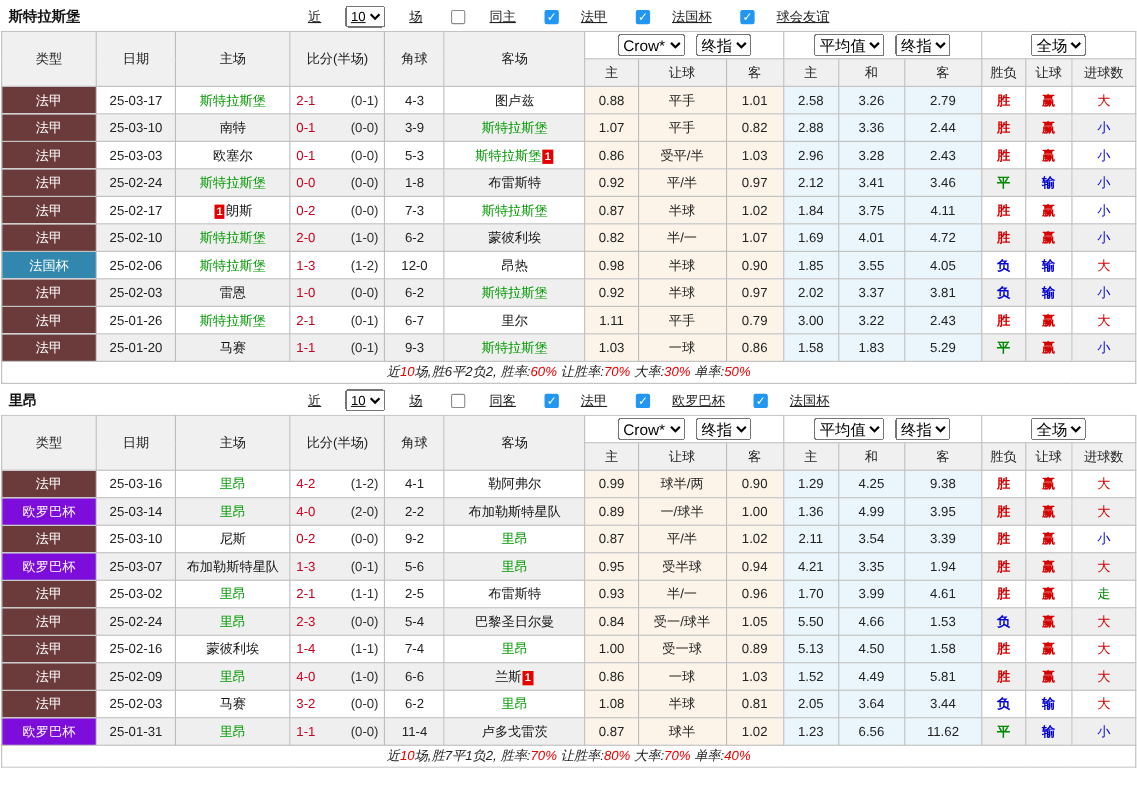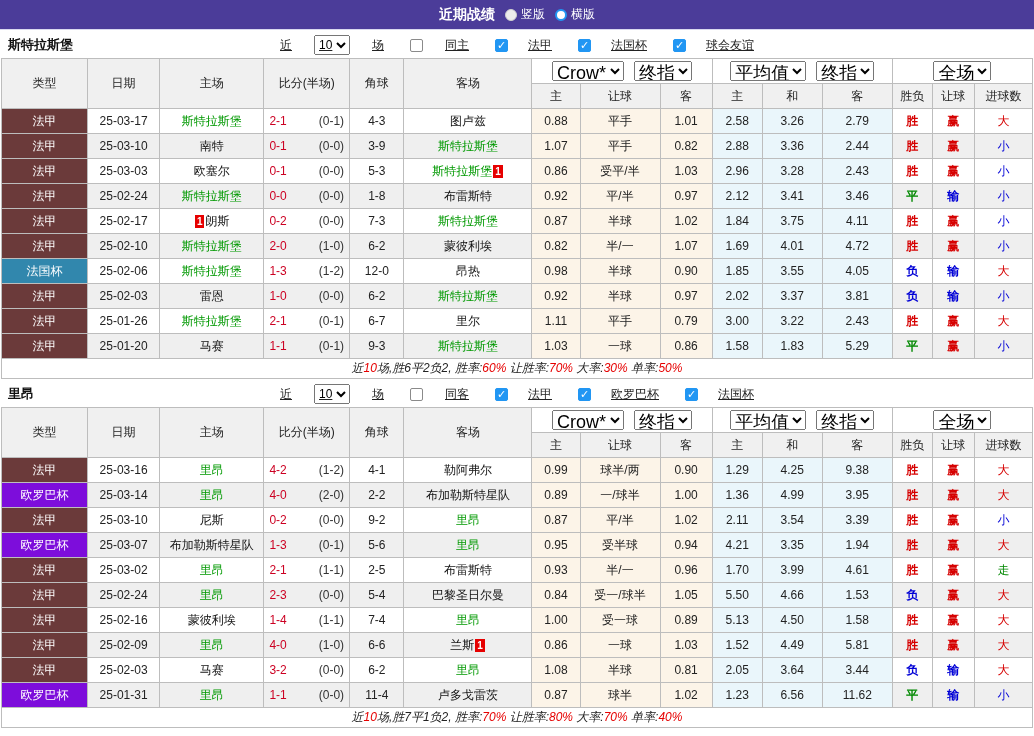--- a/index.html
+++ b/index.html
@@ -23,52 +23,41 @@
   .cb { width:13px; height:13px; display:inline-block; margin-left:6px; position:relative; border-radius:2px; }
   .cb.un { background:#fff; border:1px solid #8a8a8a; margin-right:2px; }
   .cb.ck { background:#2196f3; border:1px solid #2196f3; }
   .cb.ck::after { content:"✓"; position:absolute; left:1px; top:-1px; color:#fff; font-size:11px; font-weight:bold; }
 
   
   table.tbl { table-layout:fixed; border-collapse:collapse; width:1032px; margin:0 1px; }
   .tbl th, .tbl td { border:1px solid #bdbdbd; font-size:12px; text-align:center; padding:0; height:25px; overflow:hidden; white-space:nowrap; font-weight:normal; color:#222; }
   .tbl thead th { background:#f0f0f0; }
   .tbl thead th.grp { background:#fff; }
-  .tbl thead select { font-size:18px; height:20px; margin:0 5px; }
+  .tbl thead select { font-size:14px; height:20px; margin:0 5px; }
   tr.odd  td.st { background:#fff; }
   tr.even td.st { background:#efefef; }
   td.cream { background:#fcf4e8; }
   td.blue  { background:#eaf6fb; }
   td.type  { color:#fff; }
   .team-name { color:#111; cursor:pointer; }
   .team-name.focus { color:#009900; }
   .score-main { color:#cc0022; }
   .half { color:#333;margin-left:32px; }
   td.res { font-weight:bold; }
   td.res3 { font-weight:normal; }
   .badge { display:inline-block; background:#e60000; color:#fff; font-size:10px; font-weight:bold; line-height:13px; padding:0 2px; margin:0 1px; }
   tfoot td.summary { height:20px; background:#fff; font-size:12px; color:#222;font-style:italic; }
   tfoot td.summary .red { color:#e60000; }
   .section { margin-top:2px; }
 </style>
 </head>
 <body>
 
 <div class="page">
-  <div class="title-bar">
-    <span class="ttl">近期战绩</span>
-    <label class="radio-opt">
-      <span class="radio r-checked"></span>
-      <span>竖版</span>
-    </label>
-    <label class="radio-opt">
-      <span class="radio r-un"></span>
-      <span>横版</span>
-    </label>
-  </div>
   <div id="sections">
       <div class="section">
         <div class="filter-bar">
           <span class="team-name-label">斯特拉斯堡</span>
           <span class="filter-controls">近<select class="count-select"><option>10</option></select>场<span class="cb un"></span><span>同主</span><span class="cb ck"></span><span>法甲</span><span class="cb ck"></span><span>法国杯</span><span class="cb ck"></span><span>球会友谊</span></span>
         </div>
         <table class="tbl">
           <colgroup>
             <col style="width: 86px;">
             <col style="width: 72px;">

